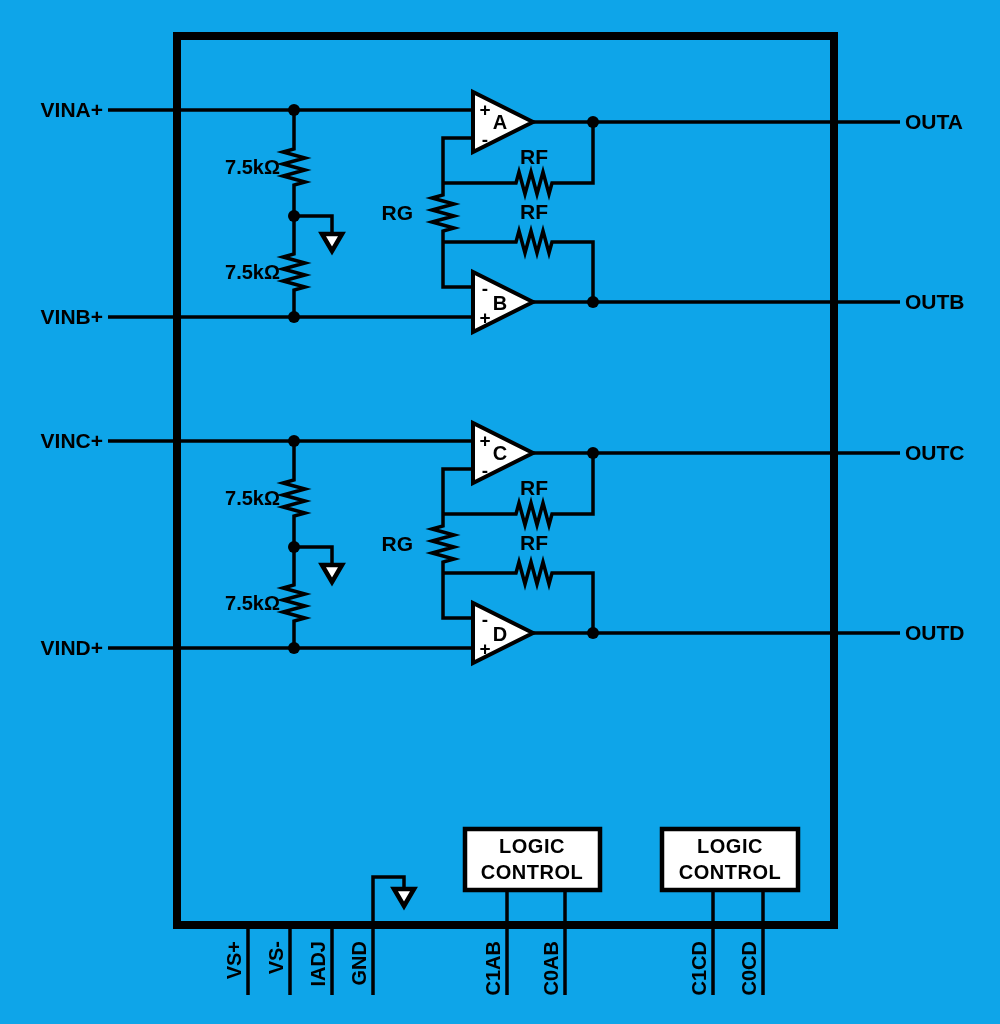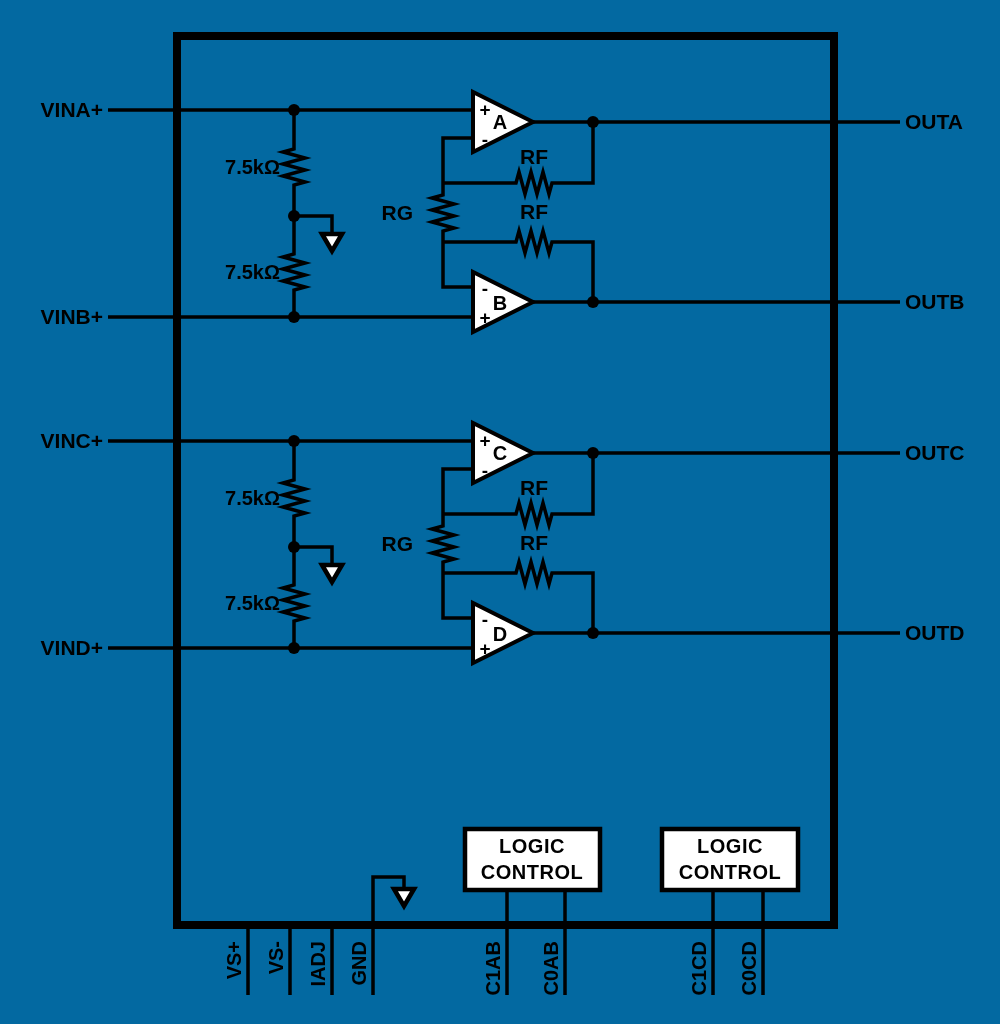--- a/index.html
+++ b/index.html
@@ -1,20 +1,20 @@
 <!DOCTYPE html>
 <html><head>
 <meta charset="utf-8">
 <style>
   html, body { margin: 0; padding: 0; background: #ffffff; }
   #stage {
     position: relative;
     width: 1000px;
     height: 1024px;
-    background: #0369a1;
+    background: #0ea5e9;
     font-family: "Liberation Sans", sans-serif;
   }
   svg { display: block; }
   .wire   { stroke: #000; stroke-width: 3.5; fill: none; stroke-linejoin: miter; }
   .border { stroke: #000; stroke-width: 8;   fill: none; }
   .boxln  { stroke: #000; stroke-width: 4.5; fill: #fff; }
   .amp    { stroke: #000; stroke-width: 4;   fill: #fff; stroke-linejoin: miter; }
   .dot    { fill: #000; stroke: none; }
   .arrow  { fill: #fff; stroke: #000; stroke-width: 4.5; stroke-linejoin: miter; }
   text    { fill: #000; font-family: "Liberation Sans", sans-serif; font-weight: bold; }

